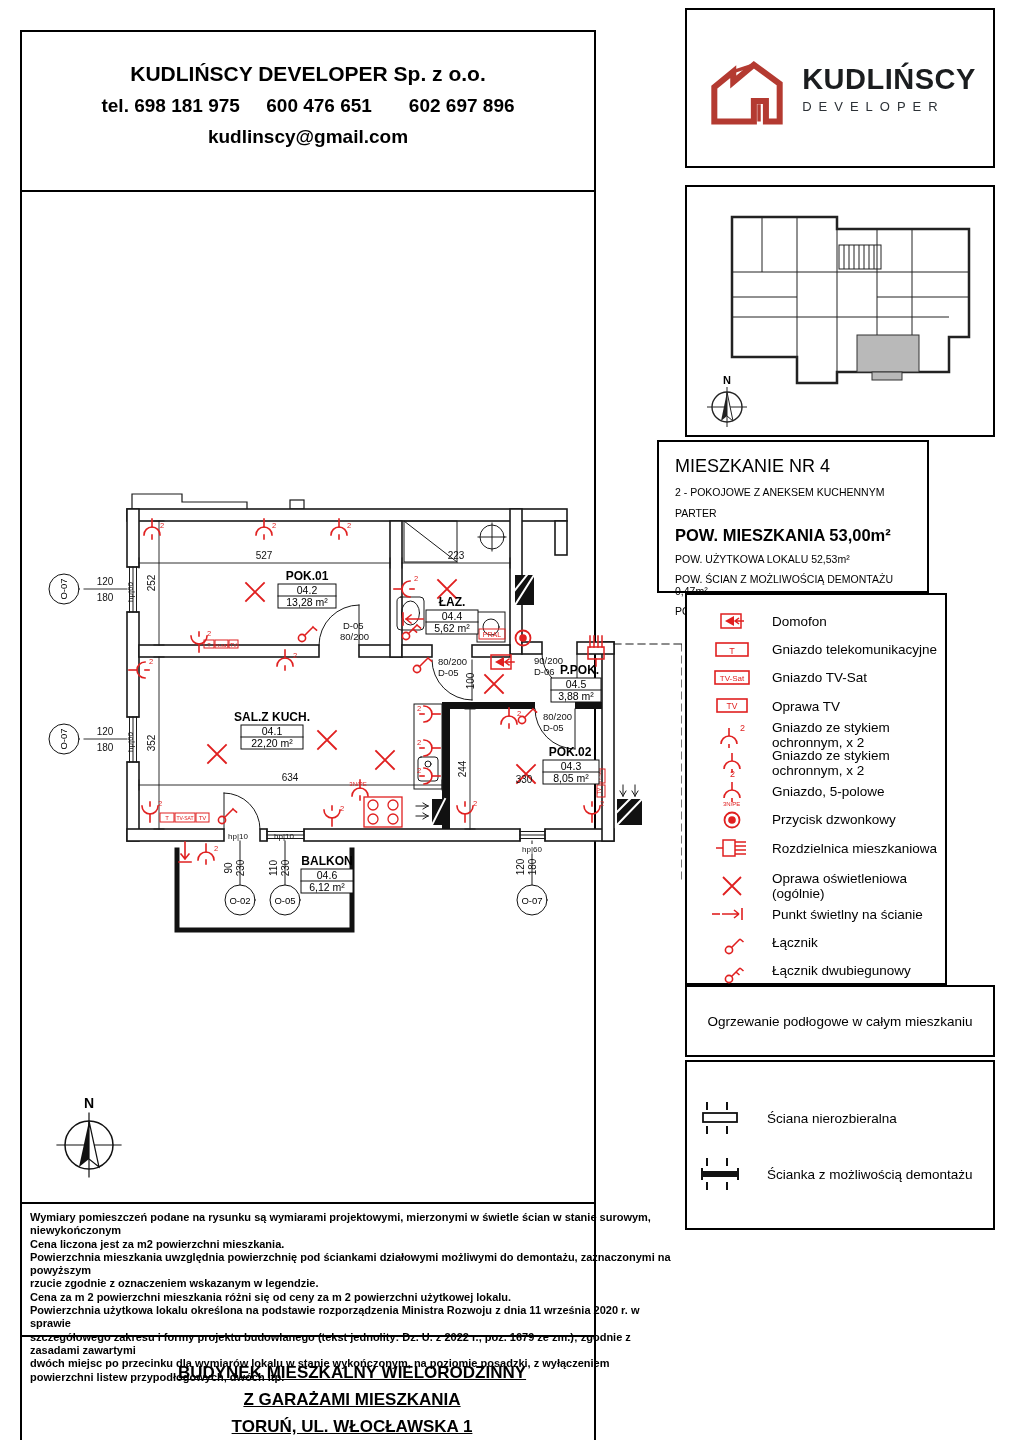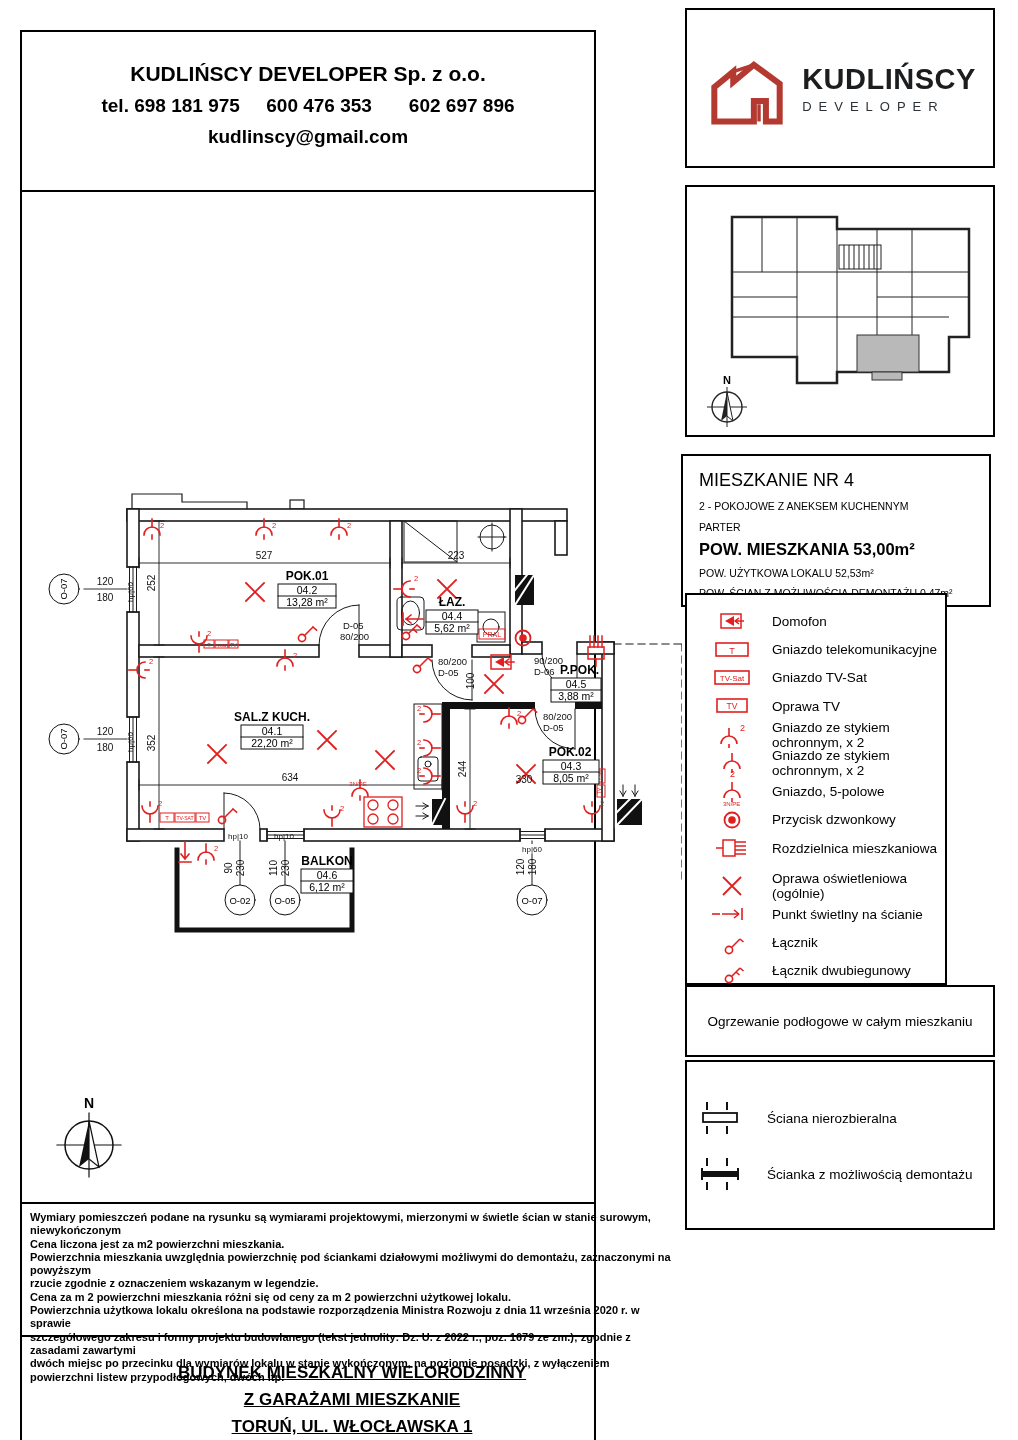--- a/index.html
+++ b/index.html
@@ -8,21 +8,21 @@
   .box{position:absolute;background:#fff;border:2px solid #000;box-sizing:border-box;}
   .hdr{left:20px;top:30px;width:576px;height:1412px;}
   .hdr-divider{position:absolute;left:0;width:100%;border-top:2px solid #000;}
   .company{margin-top:30px;text-align:center;font-size:21px;font-weight:bold;}
   .phones{margin-top:9px;text-align:center;font-size:19px;font-weight:bold;white-space:pre;}
   .email{margin-top:9px;text-align:center;font-size:19px;font-weight:bold;}
   .logo-box{left:685px;top:8px;width:310px;height:160px;display:flex;align-items:center;justify-content:center;gap:12px;}
   .logo-text .brand{font-size:29px;font-weight:800;letter-spacing:.5px;color:#1b1d1f;}
   .logo-text .sub{font-size:13px;letter-spacing:7px;color:#2c3136;margin-top:3px;}
   .ovr-box{left:685px;top:185px;width:310px;height:252px;}
-  .apt-box{left:681px;top:440px;width:310px;height:153px;padding:14px 16px;margin-top:14px;}
+  .apt-box{left:657px;top:440px;width:272px;height:153px;padding:14px 16px;}
   .apt-box .t1{font-size:18px;}
   .apt-box .t2{font-size:10.5px;margin-top:9px;}
   .apt-box .t3{font-size:10.5px;margin-top:9px;}
   .apt-box .t4{font-size:16.5px;font-weight:bold;margin-top:7px;}
   .apt-box .t5{font-size:10.5px;margin-top:8px;}
   .leg-box{left:685px;top:593px;width:262px;height:392px;padding:12px 0 0 5px;}
   .leg-row{display:flex;align-items:center;height:28.4px;}
   .leg-row.gap{margin-top:9px;}
   .leg-ico{width:80px;display:flex;justify-content:center;flex:0 0 80px;}
   .leg-lbl{font-size:13.5px;}
@@ -75,21 +75,21 @@
     </g>
     <g id="roz" stroke="#e02020" fill="none" stroke-width="1.5">
       <rect x="-9" y="-8" width="12" height="16"></rect>
       <path d="M3,-6 L14,-6 M3,-2 L14,-2 M3,2 L14,2 M3,6 L14,6 M-9,0 L-16,0"></path>
     </g>
   </defs>
 </svg>
 
 <div class="box hdr">
   <div class="company">KUDLIŃSCY DEVELOPER Sp. z o.o.</div>
-  <div class="phones">tel. 698 181 975     600 476 353       602 697 896</div>
+  <div class="phones">tel. 698 181 975     600 476 651       602 697 896</div>
   <div class="email">kudlinscy@gmail.com</div>
   <div class="hdr-divider" style="top:158px"></div>
 
   <svg class="plan-svg" width="660" height="1010" viewBox="0 0 660 1010">
     <g stroke-linecap="square">
 
       <path d="M110,317 V302 H160 V310 H225 V317" fill="none" stroke="#1a1a1a" stroke-width="1.2"></path>
       <rect x="268" y="308" width="14" height="9" fill="#fff" stroke="#1a1a1a" stroke-width="1.2"></rect>
 
       <g fill="#fff" stroke="#1a1a1a" stroke-width="1.6">
@@ -394,21 +394,21 @@
     <div>Cena za m 2 powierzchni mieszkania różni się od ceny za m 2 powierzchni użytkowej lokalu.</div>
     <div>Powierzchnia użytkowa lokalu określona na podstawie rozporządzenia Ministra Rozwoju z dnia 11 września 2020 r. w sprawie</div>
     <div>szczegółowego zakresu i formy projektu budowlanego (tekst jednolity: Dz. U. z 2022 r., poz. 1679 ze zm.); zgodnie z zasadami zawartymi</div>
     <div>dwóch miejsc po przecinku dla wymiarów lokalu w stanie wykończonym, na poziomie posadzki, z wyłączeniem</div>
     <div>powierzchni listew przypodłogowych, dwóch itp.</div>
   </div>
 
   <div class="hdr-divider" style="top:1303px"></div>
   <div class="foot">
     <div style="margin-top:22px">BUDYNEK MIESZKALNY WIELORODZINNY</div>
-    <div>Z GARAŻAMI MIESZKANIE</div>
+    <div>Z GARAŻAMI MIESZKANIA</div>
     <div>TORUŃ, UL. WŁOCŁAWSKA 1</div>
   </div>
 </div>
 
 <div class="box logo-box">
   <svg width="86" height="78" viewBox="0 0 100 90">
     <path d="M12,84 V44 L34,26 V38 L58,18 L88,40 V84 H72 V60 H58 V84 Z" fill="none" stroke="#b43a31" stroke-width="7" stroke-linejoin="miter"></path>
     <path d="M64,64 V84 M34,26 L58,18" fill="none" stroke="#b43a31" stroke-width="4"></path>
   </svg>
   <div class="logo-text">

